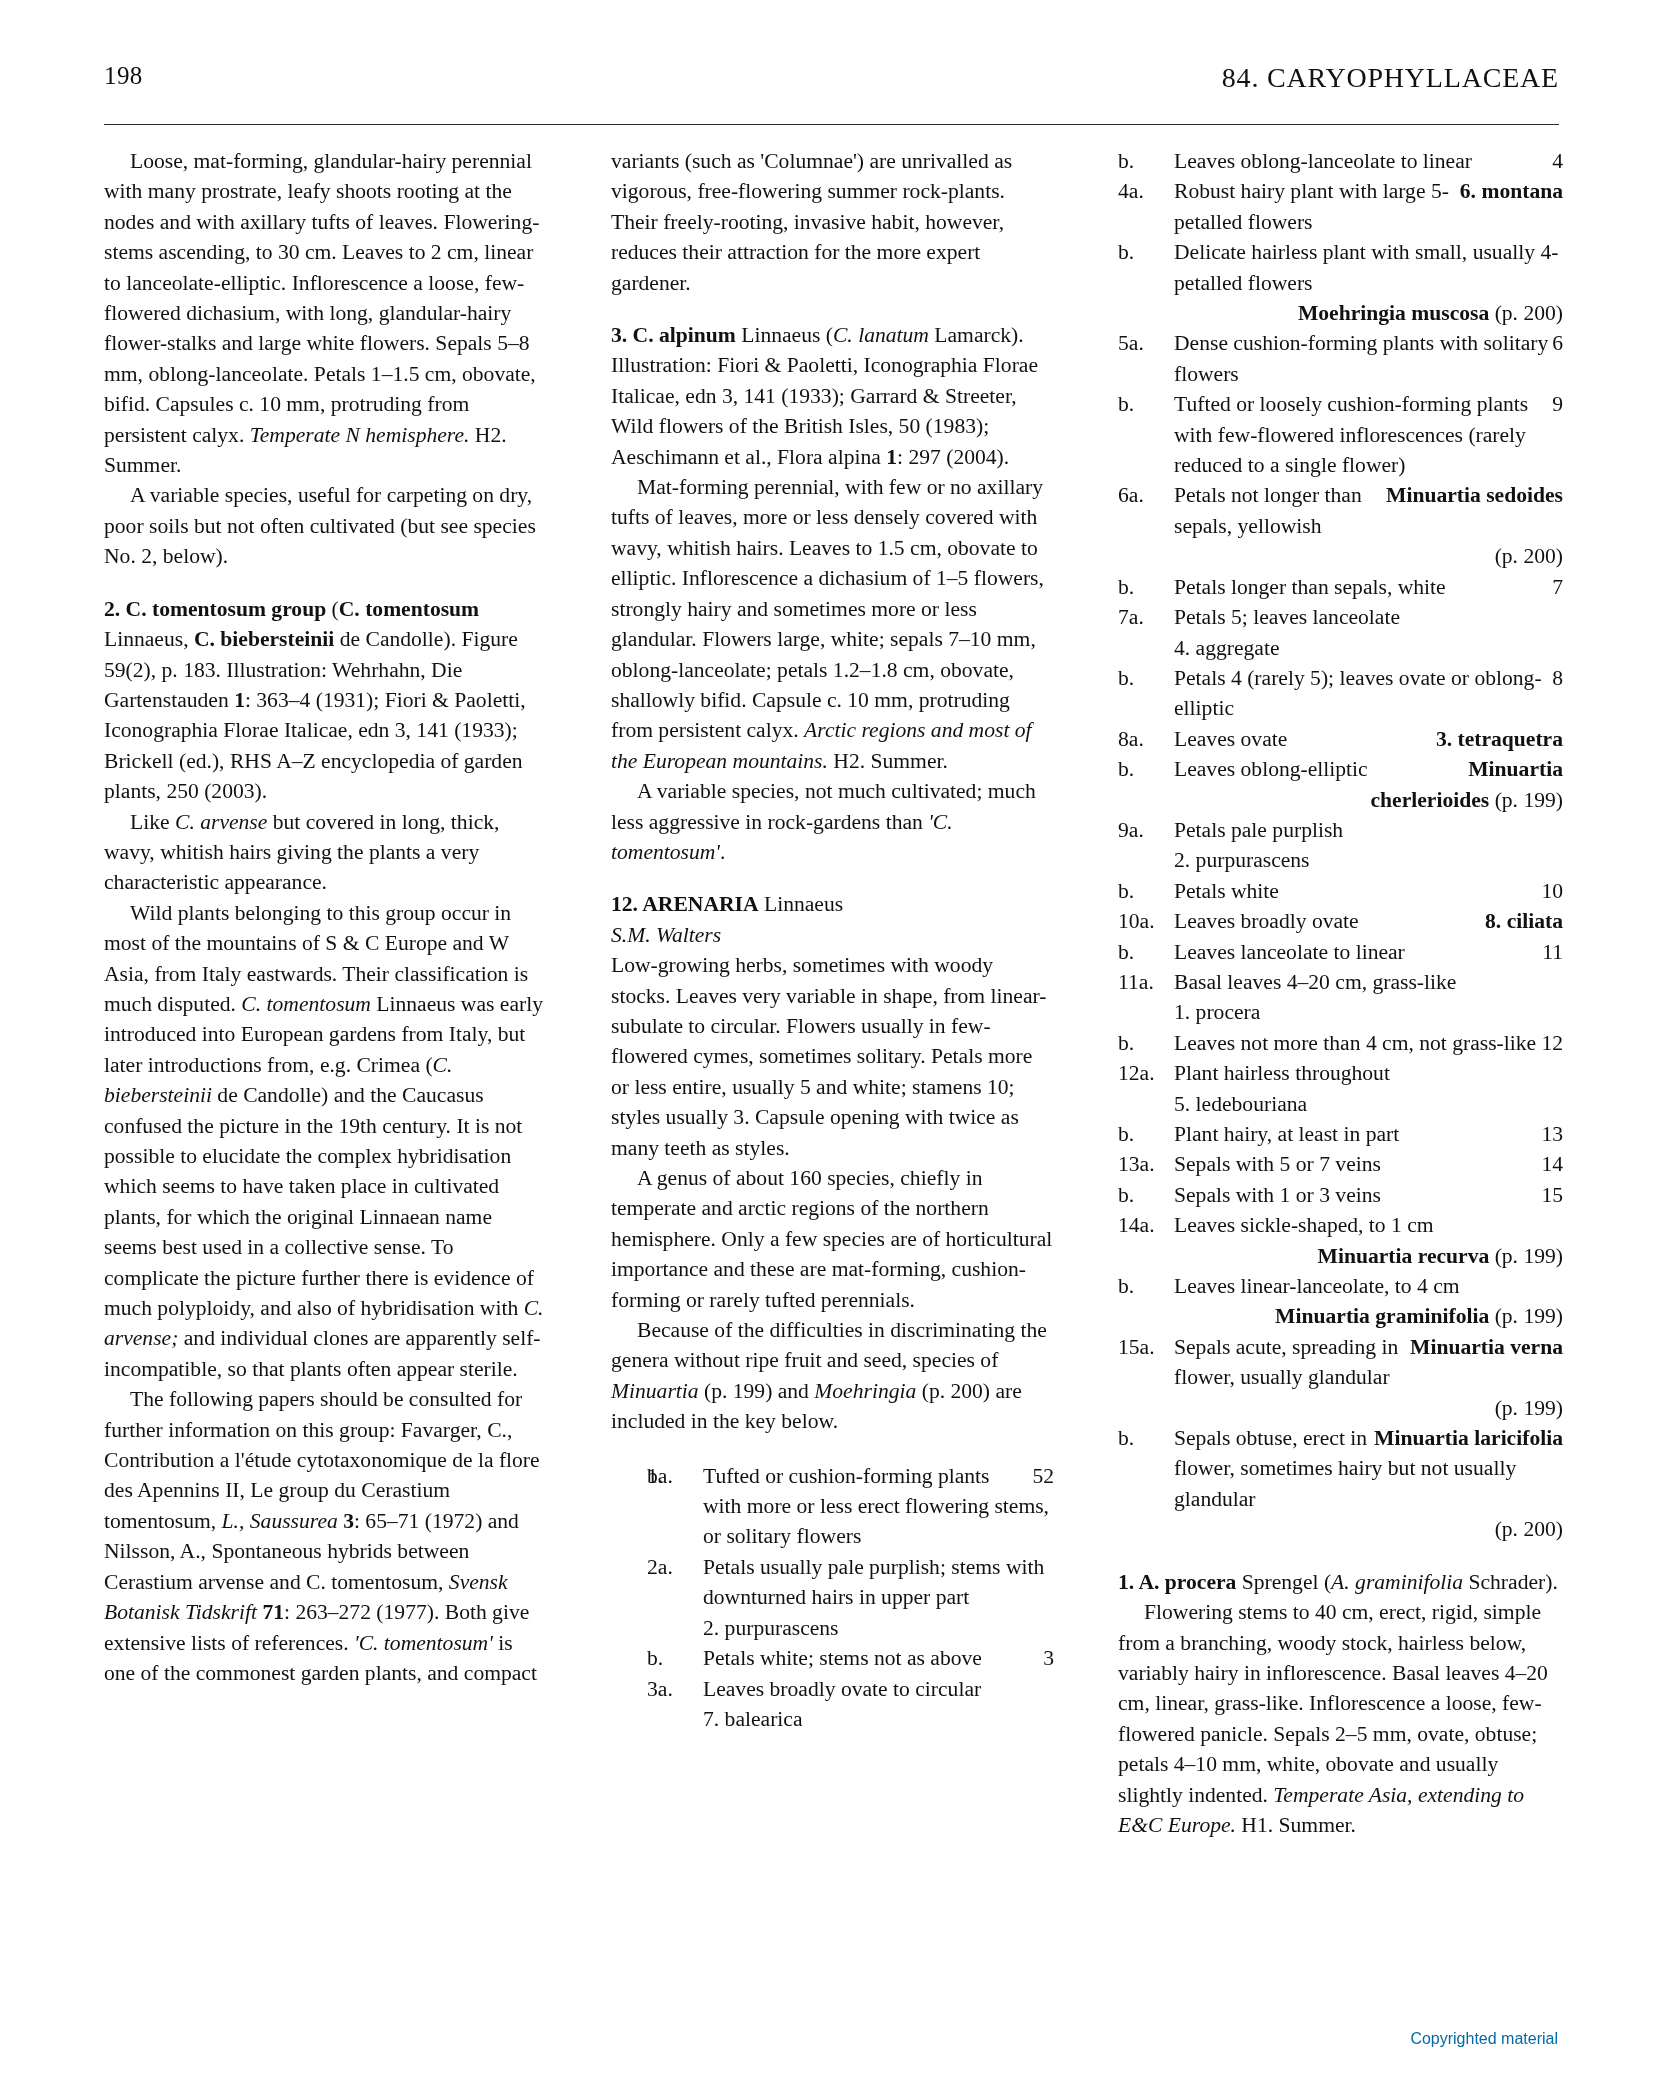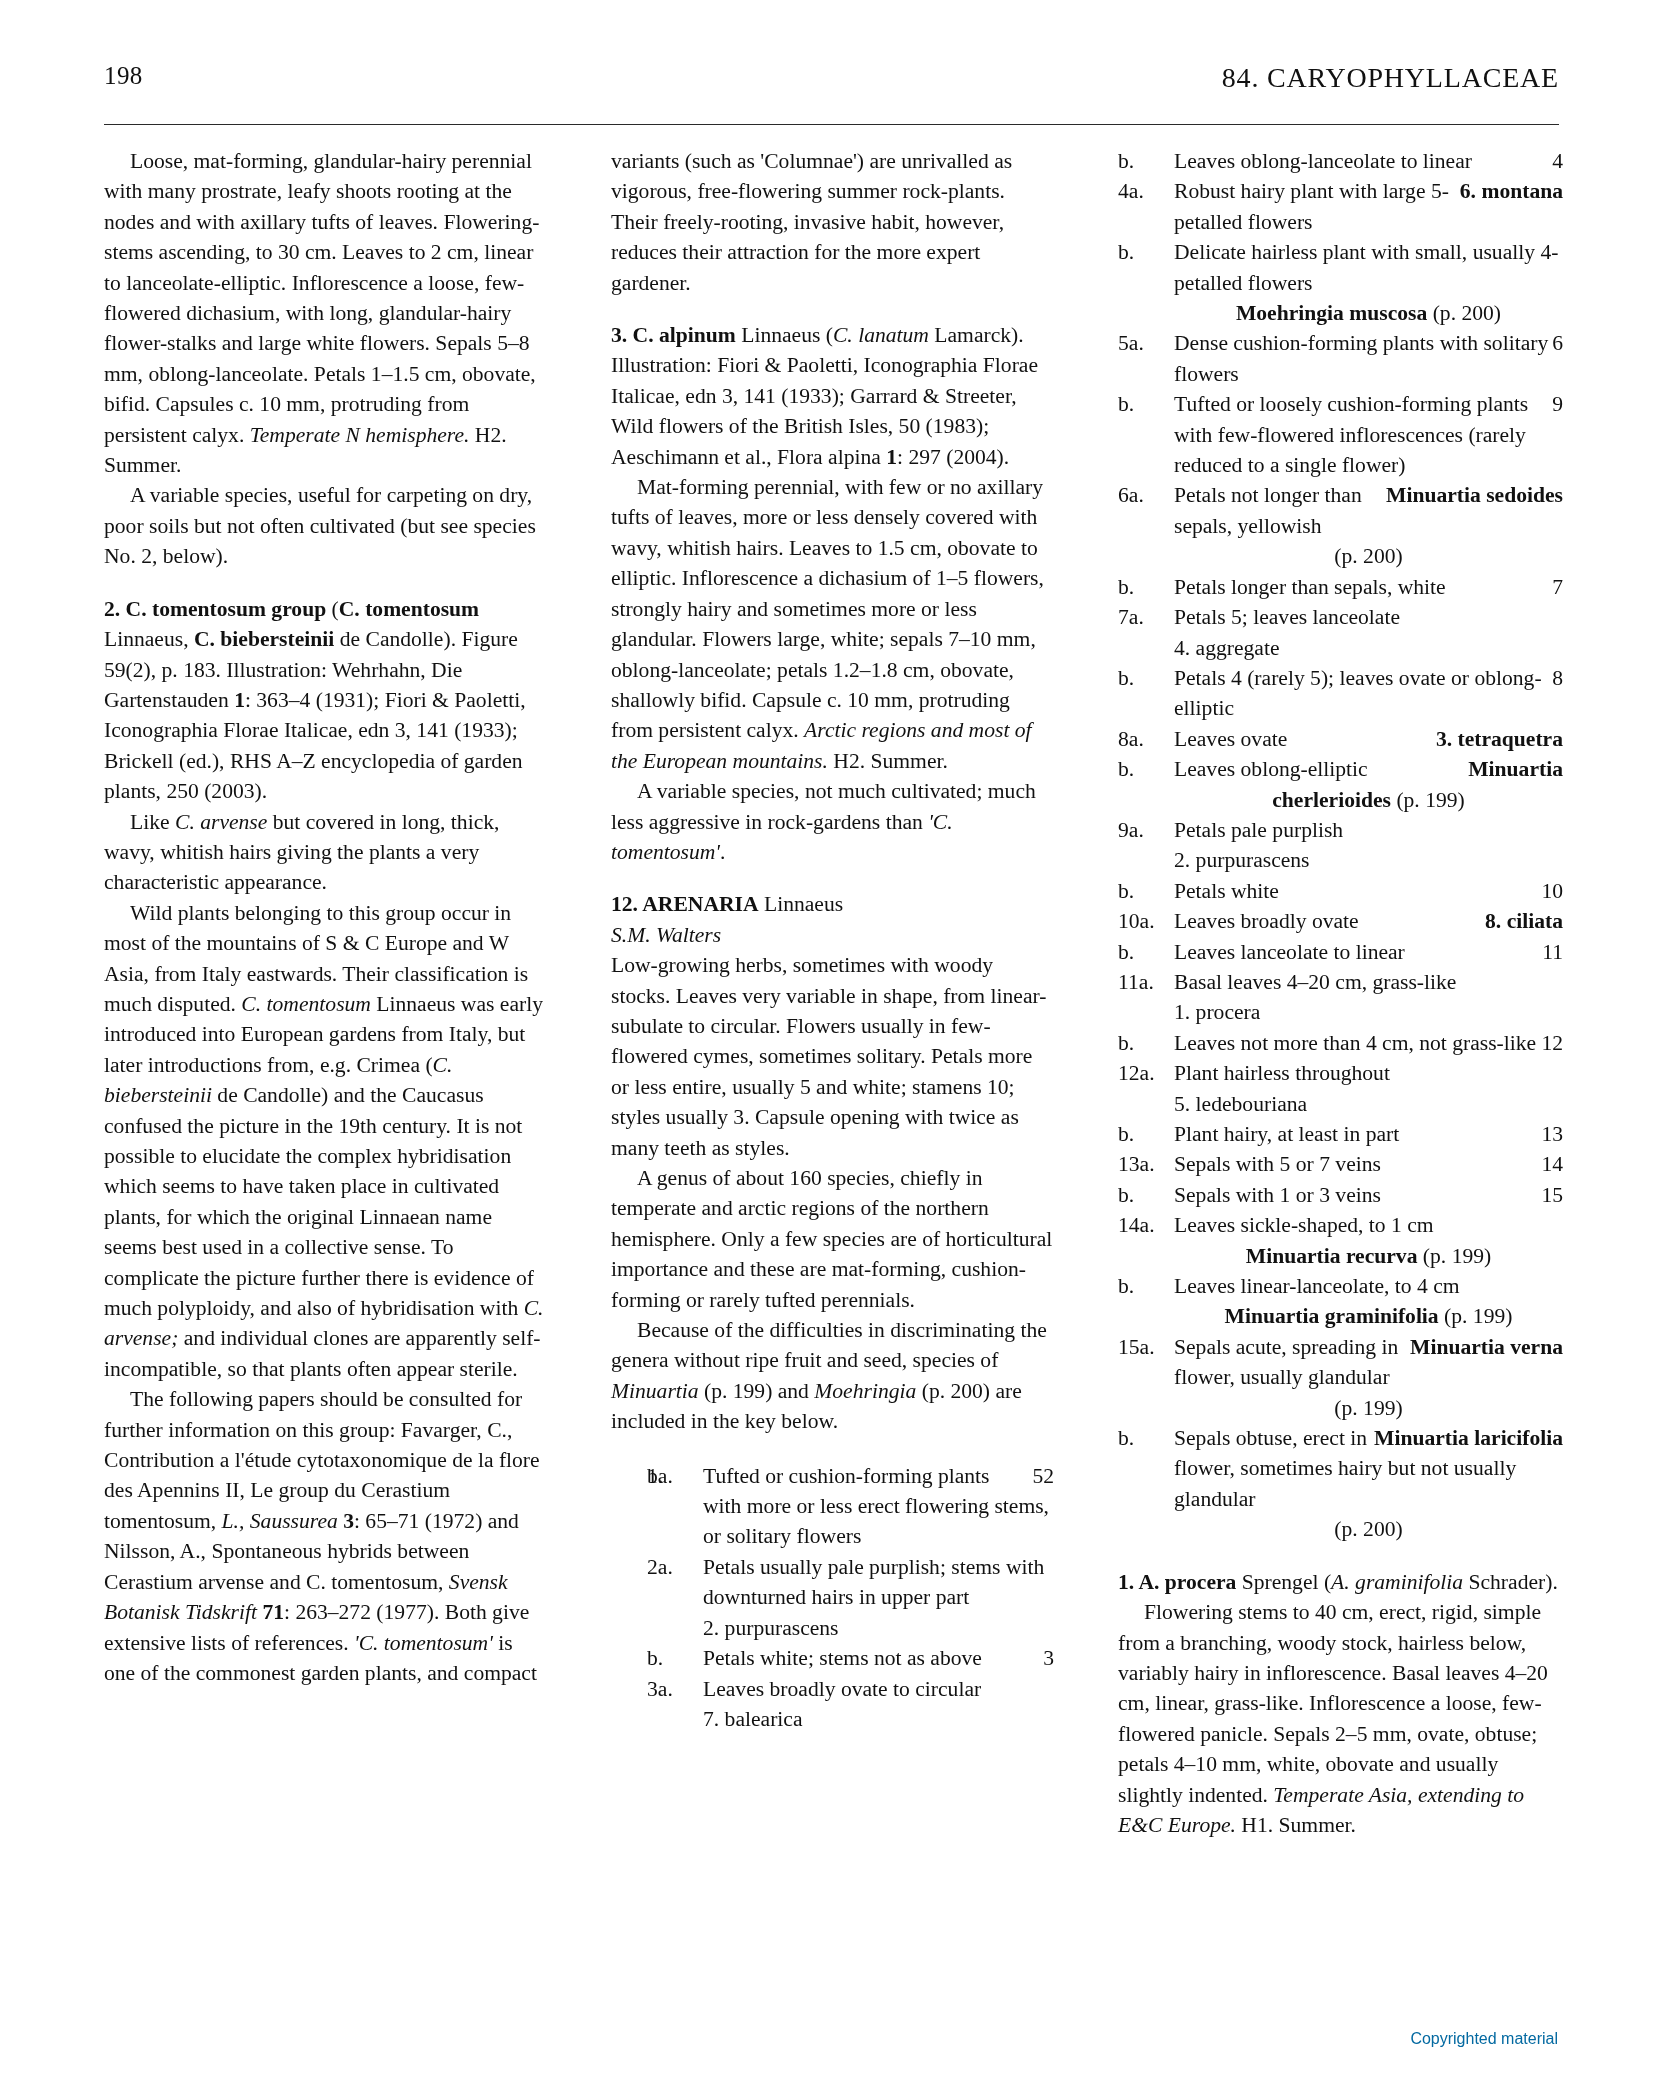--- a/index.html
+++ b/index.html
@@ -108,21 +108,21 @@
     float: right;
     font-weight: bold;
   }
   .ctr-b {
     display: block;
     text-align: left;
     font-weight: normal;
   }
   .ctr-r {
     display: block;
-    text-align: center;
+    text-align: right;
   }
   .copyright {
     position: absolute;
     right: 104px;
     bottom: 46px;
     font-size: 16px;
     color: #0369a1;
     font-family: "Liberation Sans", sans-serif;
   }
 </style>

